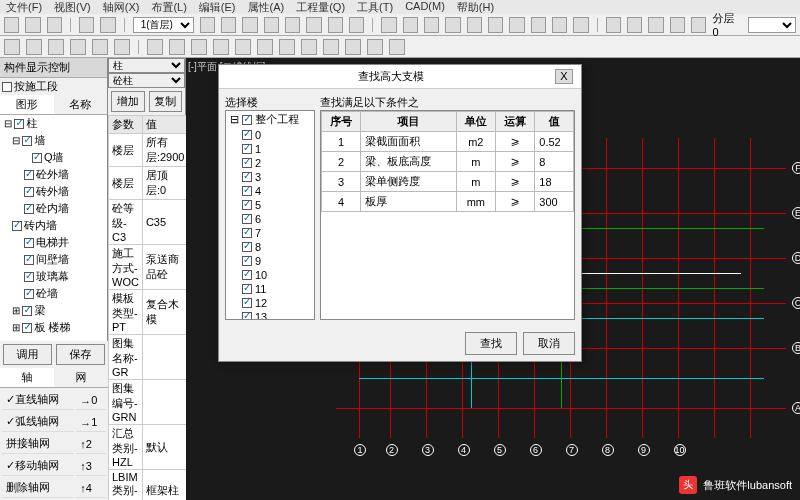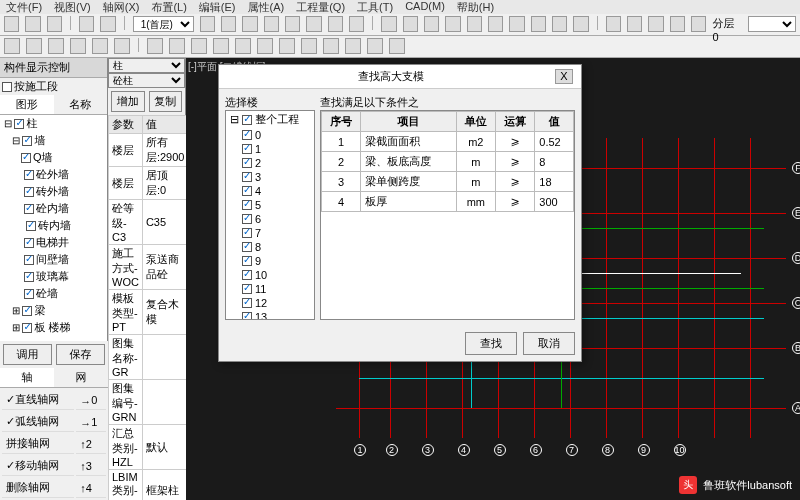--- a/index.html
+++ b/index.html
@@ -1,18 +1,18 @@
 <!DOCTYPE html>
 <html><head>
 <meta charset="utf-8">
 <style>
 * { margin: 0; padding: 0; box-sizing: border-box; font-family: "Microsoft YaHei", SimSun, sans-serif; font-size: 11px; }
 body { background: #333; width: 800px; height: 500px; overflow: hidden; position: relative; }
 .topbar { height: 14px; background: #e8e8e8; display: flex; gap: 12px; padding: 0 6px; color: #333; }
-.toolbar-row { background: #f0f0f0; height: 22px; display: flex; gap: 6px; padding: 2px 4px; border-bottom: 1px solid #aaa; }
+.toolbar-row { background: #f0f0f0; height: 22px; display: flex; align-items: center; gap: 6px; padding: 2px 4px; border-bottom: 1px solid #aaa; }
 .tool-btn { width: 16px; height: 16px; background: #ddd; border: 1px solid #999; }
 .tool-sep { width: 1px; height: 14px; background: #aaa; margin: 0 2px; }
 .tool-dd { height: 16px; border: 1px solid #999; background: #fff; padding: 0 3px; font-size: 10px; }
 .main { display: flex; height: calc(500px - 58px); }
 .left-panel { width: 108px; background: #f0f0f0; border-right: 1px solid #888; display: flex; flex-direction: column; }
 .panel-hdr { background: #d8d8d8; padding: 2px 4px; font-size: 11px; border-bottom: 1px solid #aaa; }
 .panel-body { flex: 1; overflow: auto; background: #fff; }
 .tree-row { padding: 1px 2px; font-size: 10px; display: flex; align-items: center; gap: 2px; }
 .bot-btns { display: flex; gap: 4px; padding: 3px; }
 .bot-btns button { flex: 1; border: 1px solid #888; background: #eee; padding: 2px; }
@@ -136,37 +136,37 @@
           <span class="cbx"></span>
           <span>按施工段</span>
         </div>
       <div style="display:flex;border-bottom:1px solid #aaa">
         <div style="flex:1;text-align:center;padding:2px;background:#fff">图形</div>
         <div style="flex:1;text-align:center;padding:2px">名称</div>
       </div>
       <div class="panel-body">
         <div class="tree-row" style="padding-left:4px">⊟<span class="cbx ck"></span><span>柱</span></div>
         <div class="tree-row" style="padding-left:12px">⊟<span class="cbx ck"></span><span>墙</span></div>
-        <div class="tree-row" style="padding-left:21px">
+        <div class="tree-row" style="padding-left:32px">
             <span class="cbx ck"></span>
             <span>Q墙</span>
           </div>
         <div class="tree-row" style="padding-left:24px">
             <span class="cbx ck"></span>
             <span>砼外墙</span>
           </div>
         <div class="tree-row" style="padding-left:24px">
             <span class="cbx ck"></span>
             <span>砖外墙</span>
           </div>
         <div class="tree-row" style="padding-left:24px">
             <span class="cbx ck"></span>
             <span>砼内墙</span>
           </div>
-        <div class="tree-row" style="padding-left:26px">
+        <div class="tree-row" style="padding-left:12px">
             <span class="cbx ck"></span>
             <span>砖内墙</span>
           </div>
         <div class="tree-row" style="padding-left:24px">
             <span class="cbx ck"></span>
             <span>电梯井</span>
           </div>
         <div class="tree-row" style="padding-left:24px">
             <span class="cbx ck"></span>
             <span>间壁墙</span>

